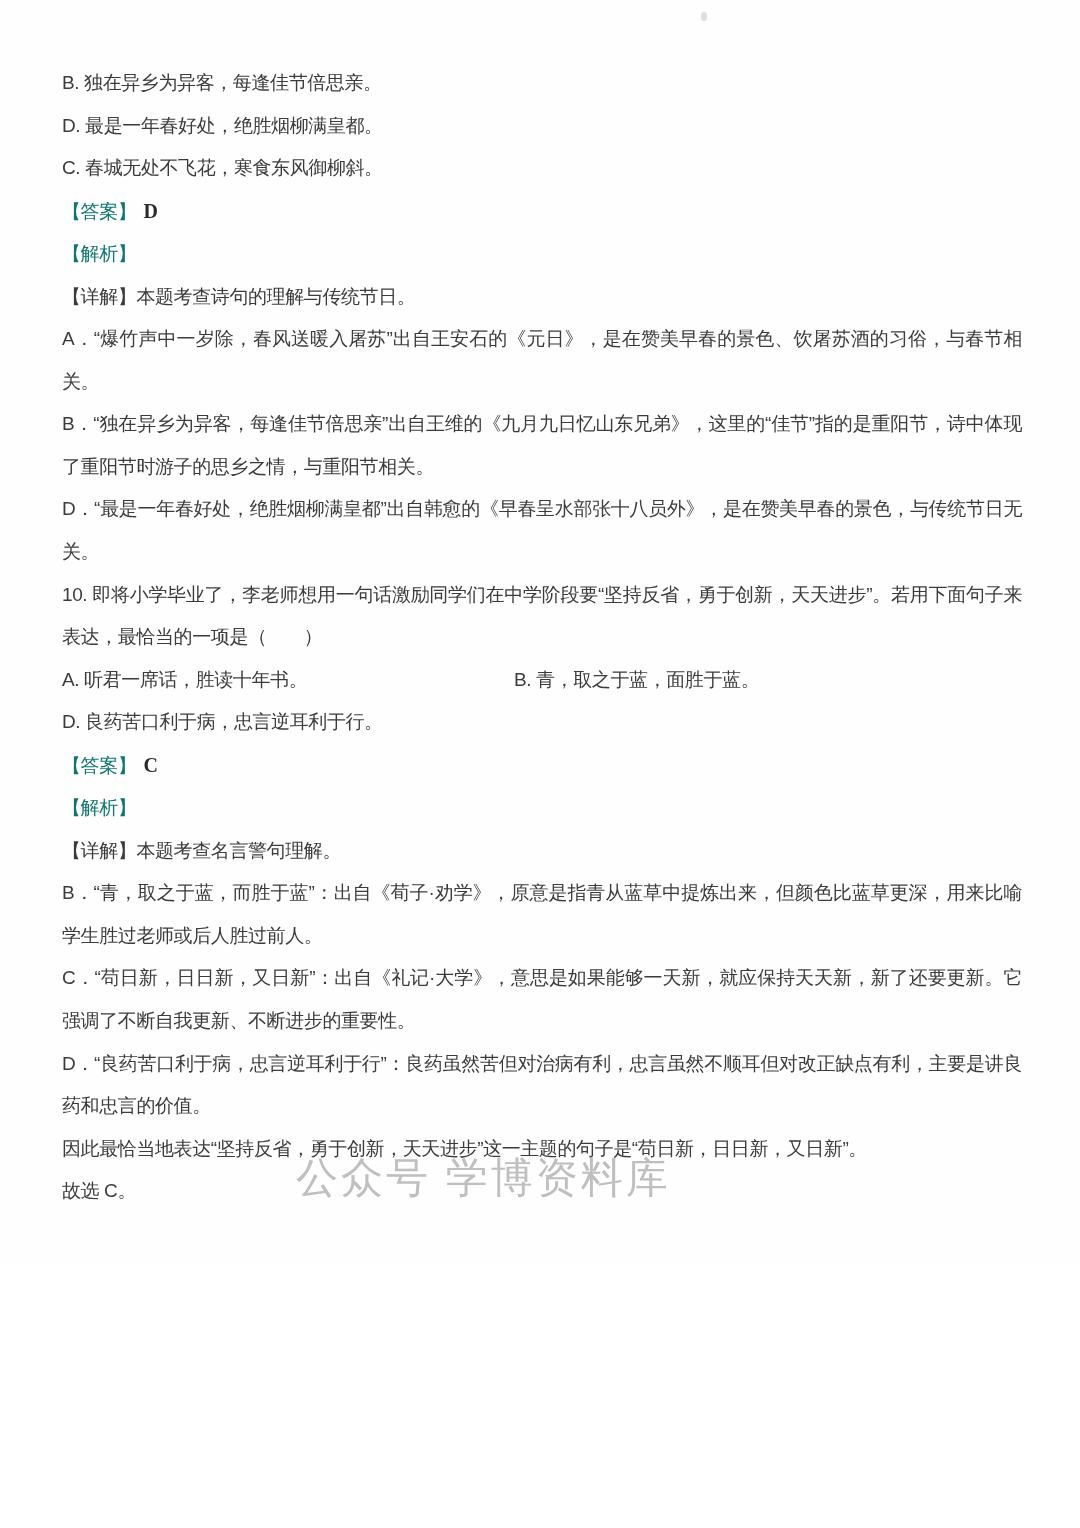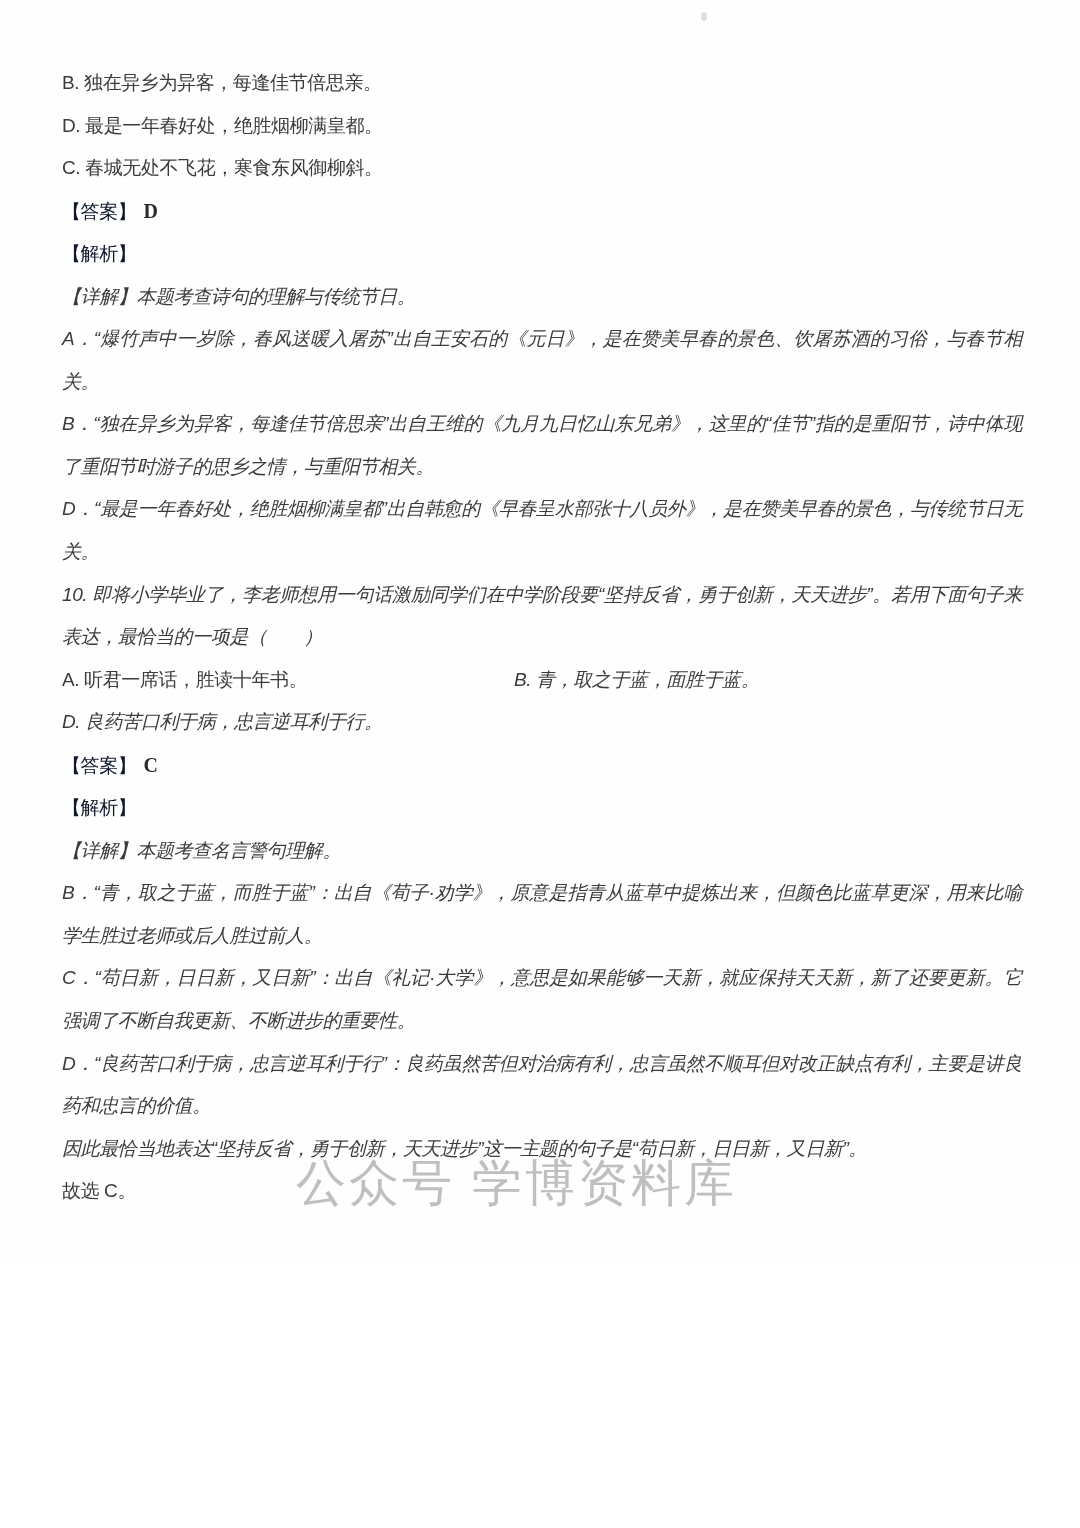--- a/index.html
+++ b/index.html
@@ -21,40 +21,39 @@
   .line {
     margin: 0;
     font-size: 19px;
     line-height: 42.55px;
     letter-spacing: -0.4px;
     color: #3b3b3b;
   }
   .para {
     text-align: justify;
     text-justify: inter-character;
-    font-style: italic;
   }
   .tag-blue {
-    color: #0f172a;
+    color: #0f766e;
   }
   .answer-letter {
     font-family: "Liberation Serif", "DejaVu Serif", serif;
     font-size: 20px;
     color: #2a2a2a;
     padding-left: 7px;
     font-weight: bold;
   }
   .option-row { display: flex; }
   .opt-left { flex: 0 0 452px; }
-  .opt-right { flex: 1 1 auto; font-style: italic; }
+  .opt-right { flex: 1 1 auto; }
   .watermark {
     position: absolute;
     left: 296px;
     top: 1150px;
-    font-size: 50px;
+    font-size: 42px;
     letter-spacing: 3px;
     white-space: nowrap;
     color: rgba(138, 138, 138, 0.55);
     z-index: 5;
     pointer-events: none;
   }
   .artifact-dot {
     position: absolute;
     left: 701px;
     top: 12px;

